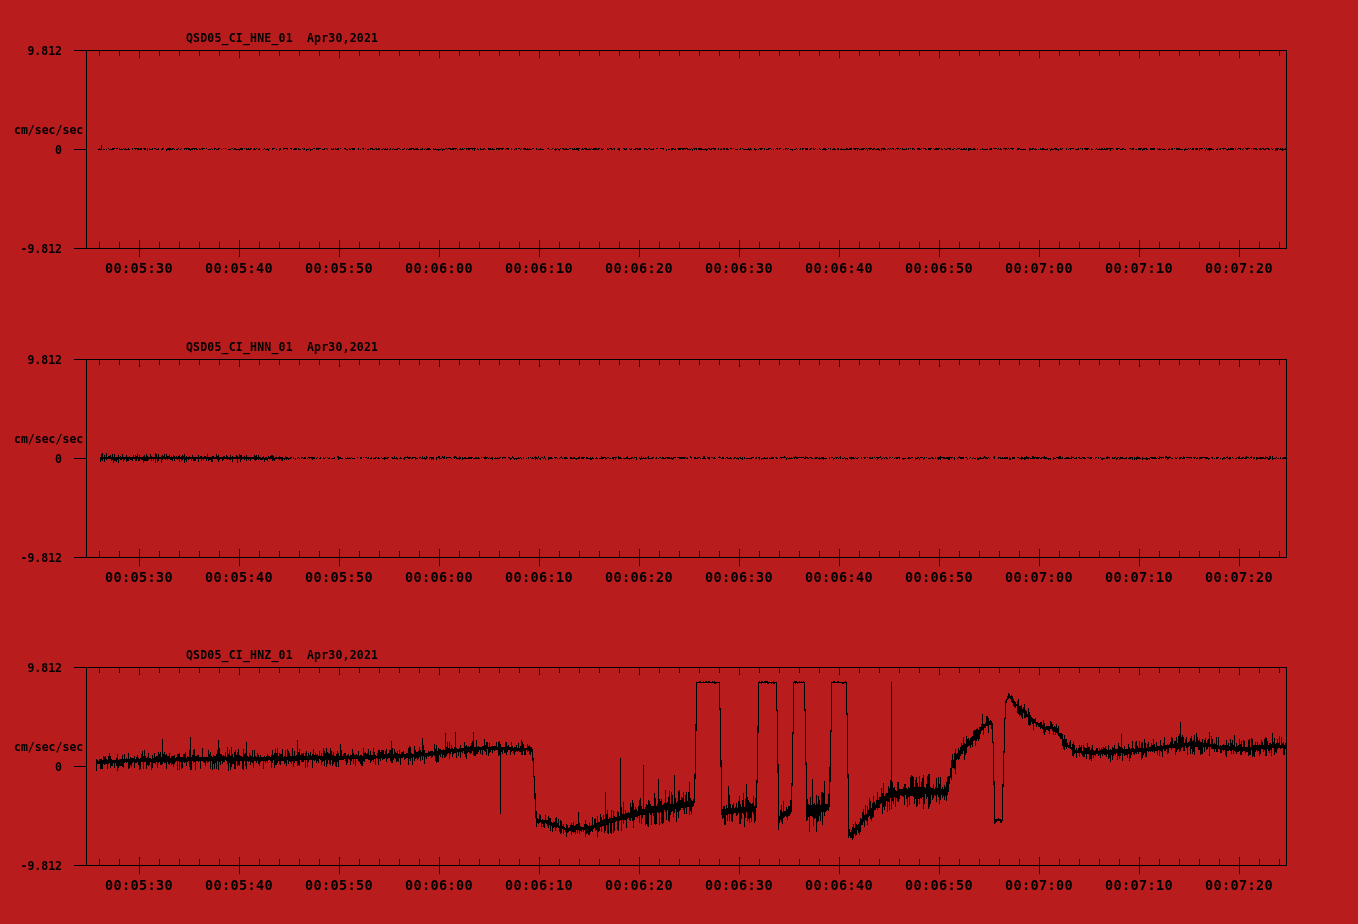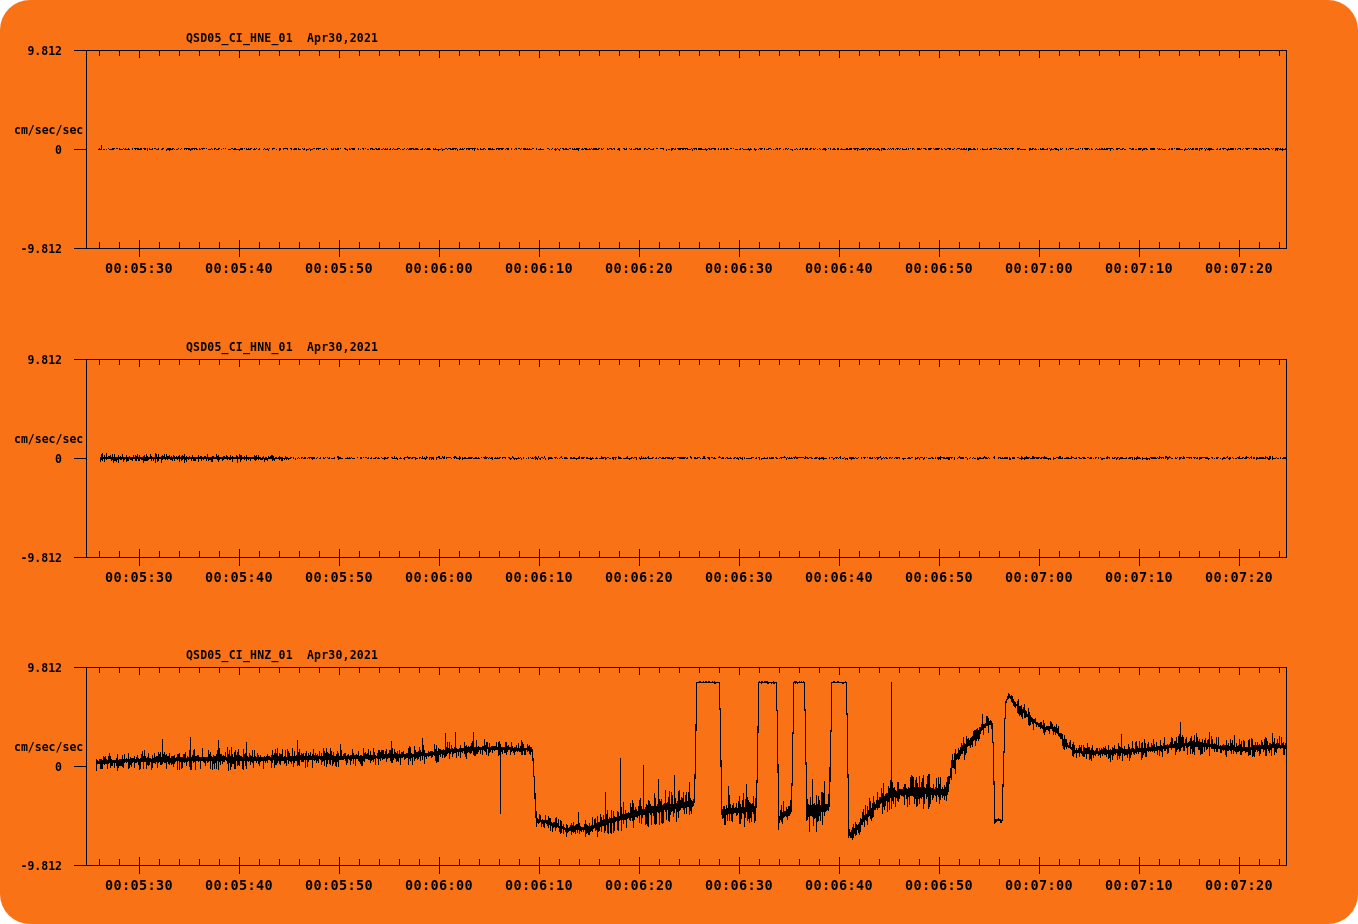--- a/index.html
+++ b/index.html
@@ -1,16 +1,16 @@
 <!DOCTYPE html>
 <html><head>
 <meta charset="utf-8">
 <style>
   html,body{margin:0;padding:0;background:#ffffff;}
-  .page{position:relative;width:1358px;height:924px;background:#f97316;overflow:hidden;border-radius:30px;}
+  .page{position:relative;width:1358px;height:924px;background:#b91c1c;overflow:hidden;}
   svg{position:absolute;left:0;top:0;}
   .ax{stroke:#000;fill:none;stroke-width:1;shape-rendering:crispEdges;}
   .tr{stroke:#000;fill:none;stroke-width:1.4;shape-rendering:crispEdges;}
   text{fill:#000;font-family:"DejaVu Sans Mono",monospace;font-weight:bold;}
   .ttl{font-size:11.5px;letter-spacing:.2px;}
   .yl{font-size:11.5px;}
   .xl{font-size:13.5px;letter-spacing:.4px;}
 </style>
 </head>
 <body>

